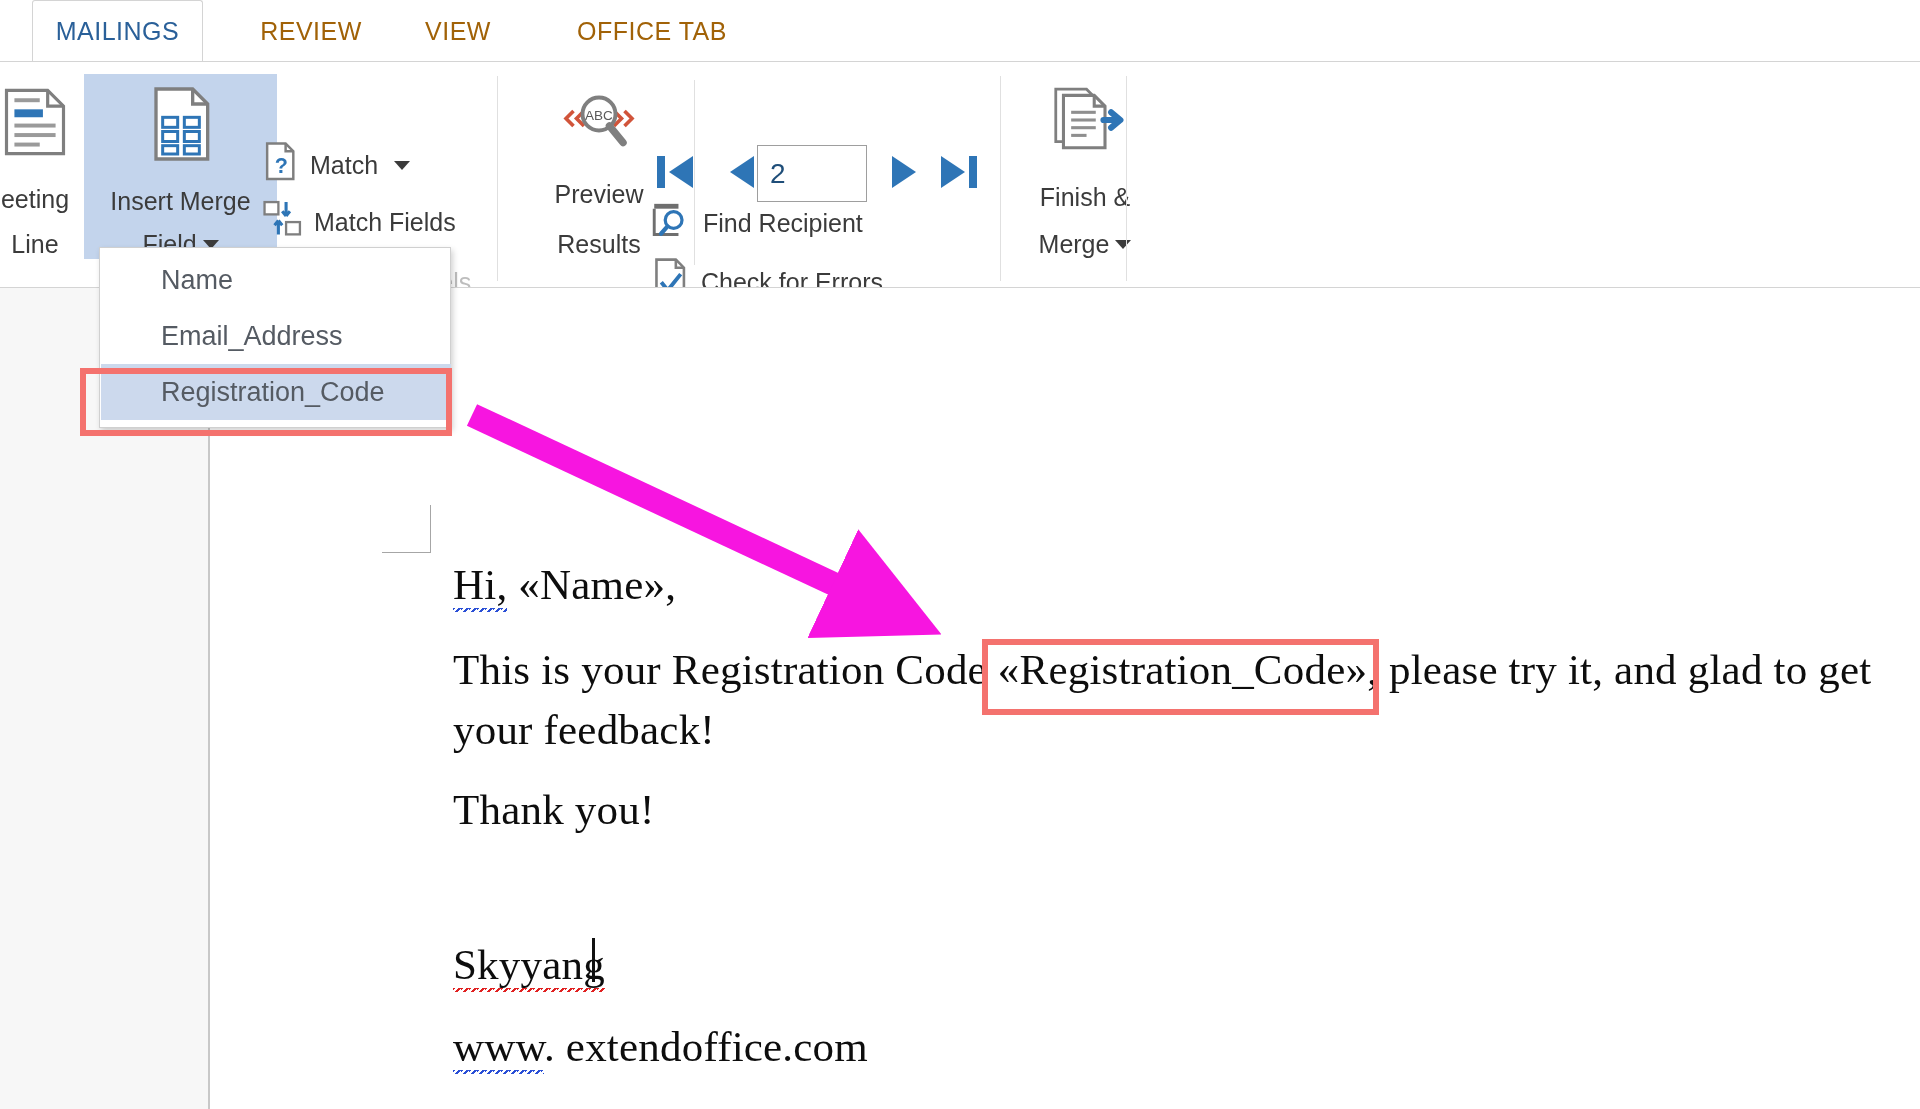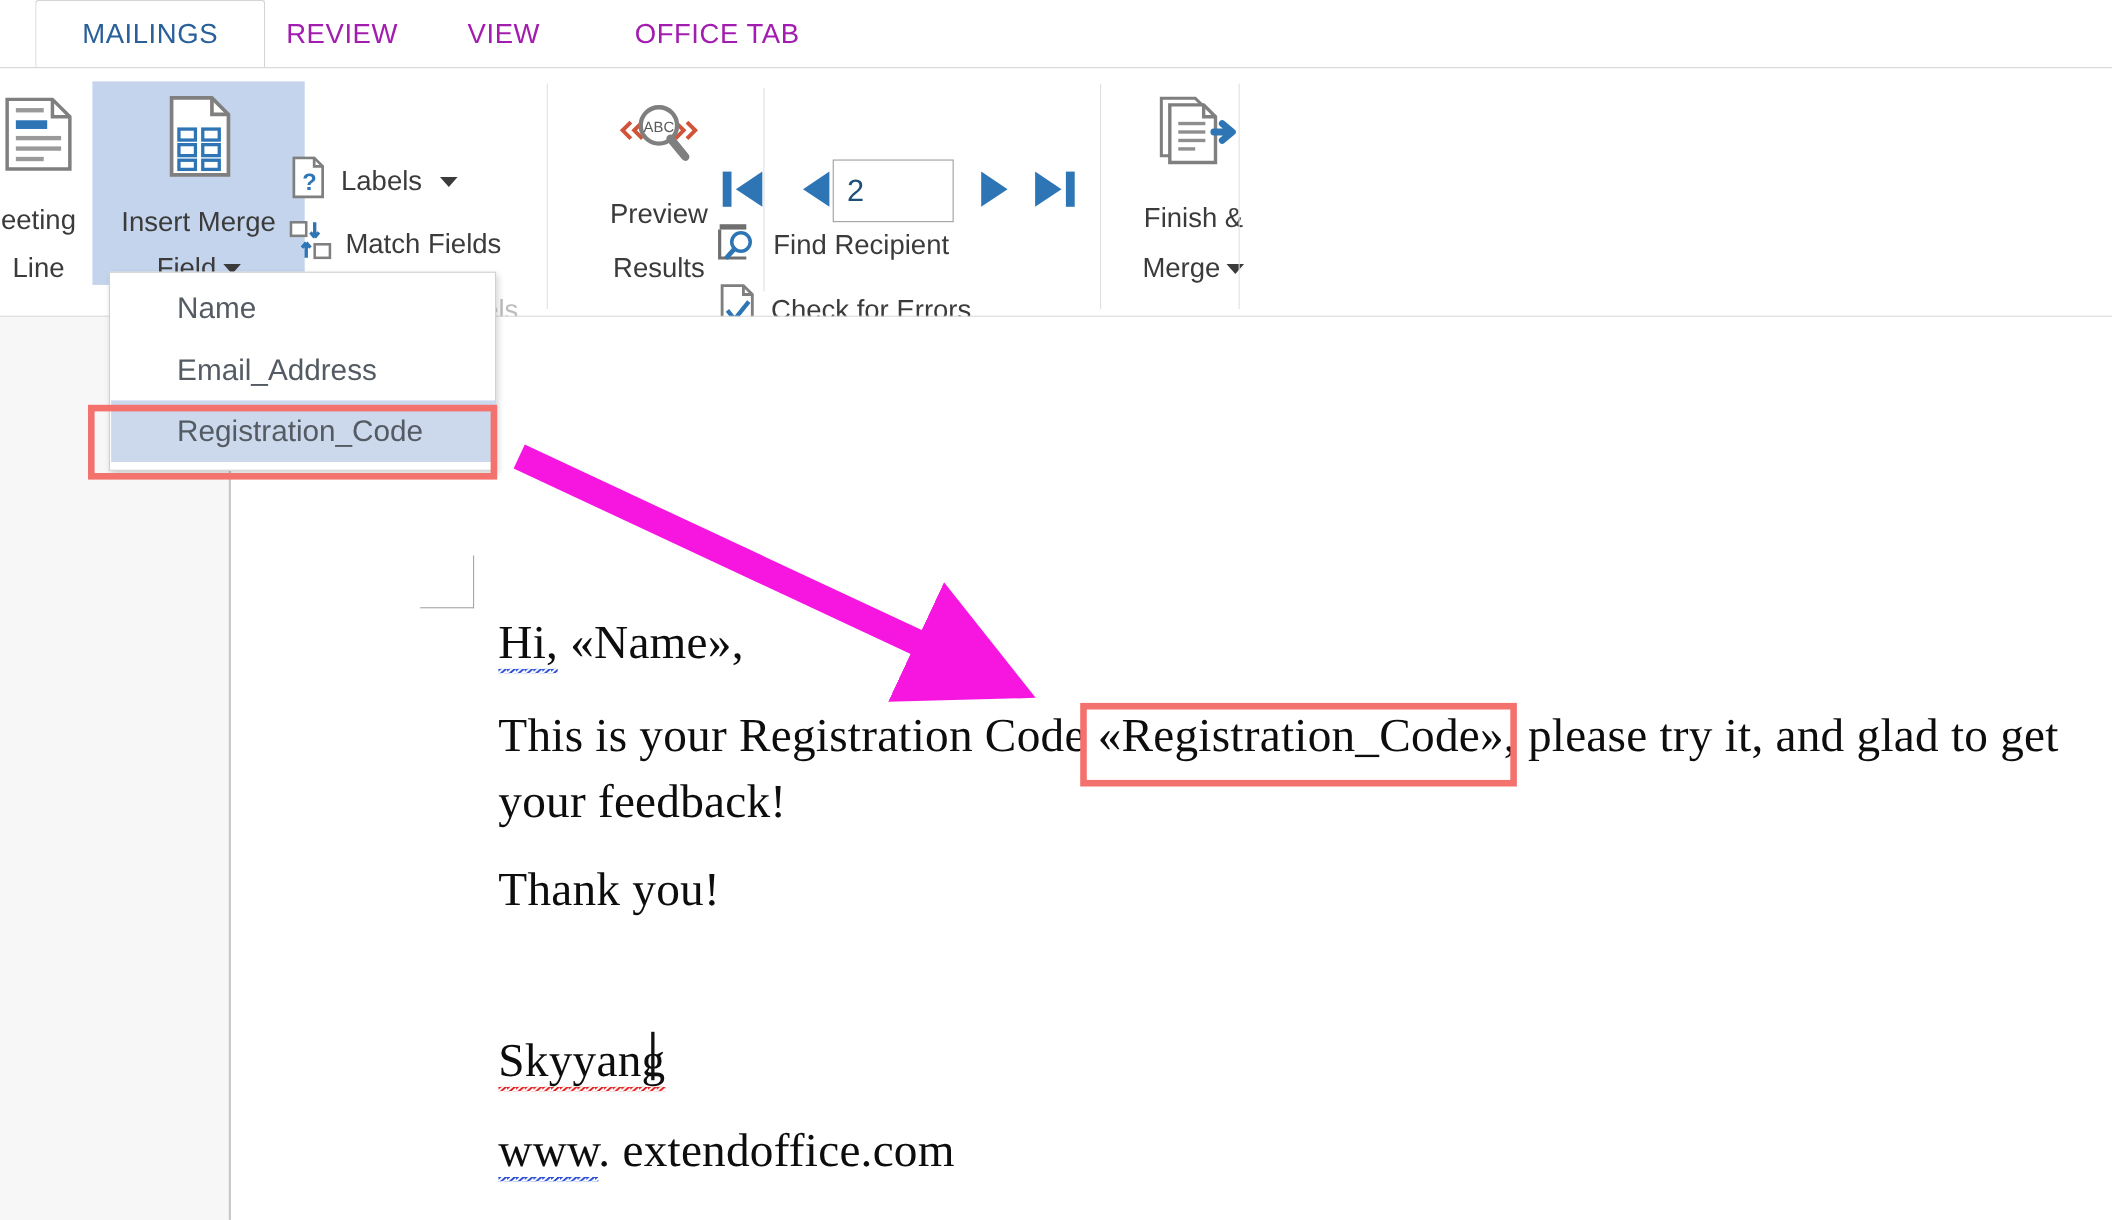--- a/index.html
+++ b/index.html
@@ -12,30 +12,30 @@
     position:relative;
   }
   
   #ribbon-tabs{
     position:absolute;left:0;top:0;width:1920px;height:62px;
     background:#ffffff;
   }
   .tab{
     position:absolute;top:0;height:62px;
     display:flex;align-items:center;justify-content:center;
-    font-size:25px;letter-spacing:.5px;color:#a21caf;
+    font-size:25px;letter-spacing:.5px;color:#a16207;
     box-sizing:border-box;
   }
   .tab.active{
     color:#2a6099;
     border:1px solid #d4d4d4;border-bottom:1px solid #ffffff;
     border-top-left-radius:3px;border-top-right-radius:3px;
     background:#ffffff;
   }
-  #tab-mailings{left:32px;width:209px;}
+  #tab-mailings{left:32px;width:171px;}
   #tab-review{left:236px;width:150px;}
   #tab-view{left:400px;width:116px;}
   #tab-officetab{left:552px;width:200px;}
 
   
   #ribbon{
     position:absolute;left:0;top:61px;width:1920px;height:227px;
     background:#ffffff;border-top:1px solid #d4d4d4;
     box-sizing:border-box;
   }
@@ -202,21 +202,21 @@
   </div>
 
   <div class="sm-btn" style="left:262px;top:80px;">
     <span>
       <svg width="38" height="40" viewBox="0 0 24 26">
         <path d="M3 1 h12 l5 5 v18 H3 Z" fill="#fff" stroke="#7f7f7f" stroke-width="1.6"></path>
         <path d="M15 1 v5 h5" fill="none" stroke="#7f7f7f" stroke-width="1.6"></path>
         <text x="8" y="20" font-size="14" font-weight="bold" fill="#2e75b6" font-family="Liberation Sans, sans-serif">?</text>
       </svg>
     </span>
-    <span>Labels</span>
+    <span>Match</span>
     <span class="caret"></span>
   </div>
 
   <div class="sm-btn" style="left:262px;top:137px;">
     <span>
       <svg width="42" height="40" viewBox="0 0 26 26">
         <rect x="1" y="2" width="9" height="8" fill="#fff" stroke="#7f7f7f" stroke-width="1.5"></rect>
         <rect x="15" y="15" width="9" height="8" fill="#fff" stroke="#7f7f7f" stroke-width="1.5"></rect>
         <path d="M15 2 v9 M15 11 l-2.5 -3 M15 11 l2.5 -3" fill="none" stroke="#2e75b6" stroke-width="2"></path>
         <path d="M10 23 v-9 M10 14 l-2.5 3 M10 14 l2.5 3" fill="none" stroke="#2e75b6" stroke-width="2"></path>

